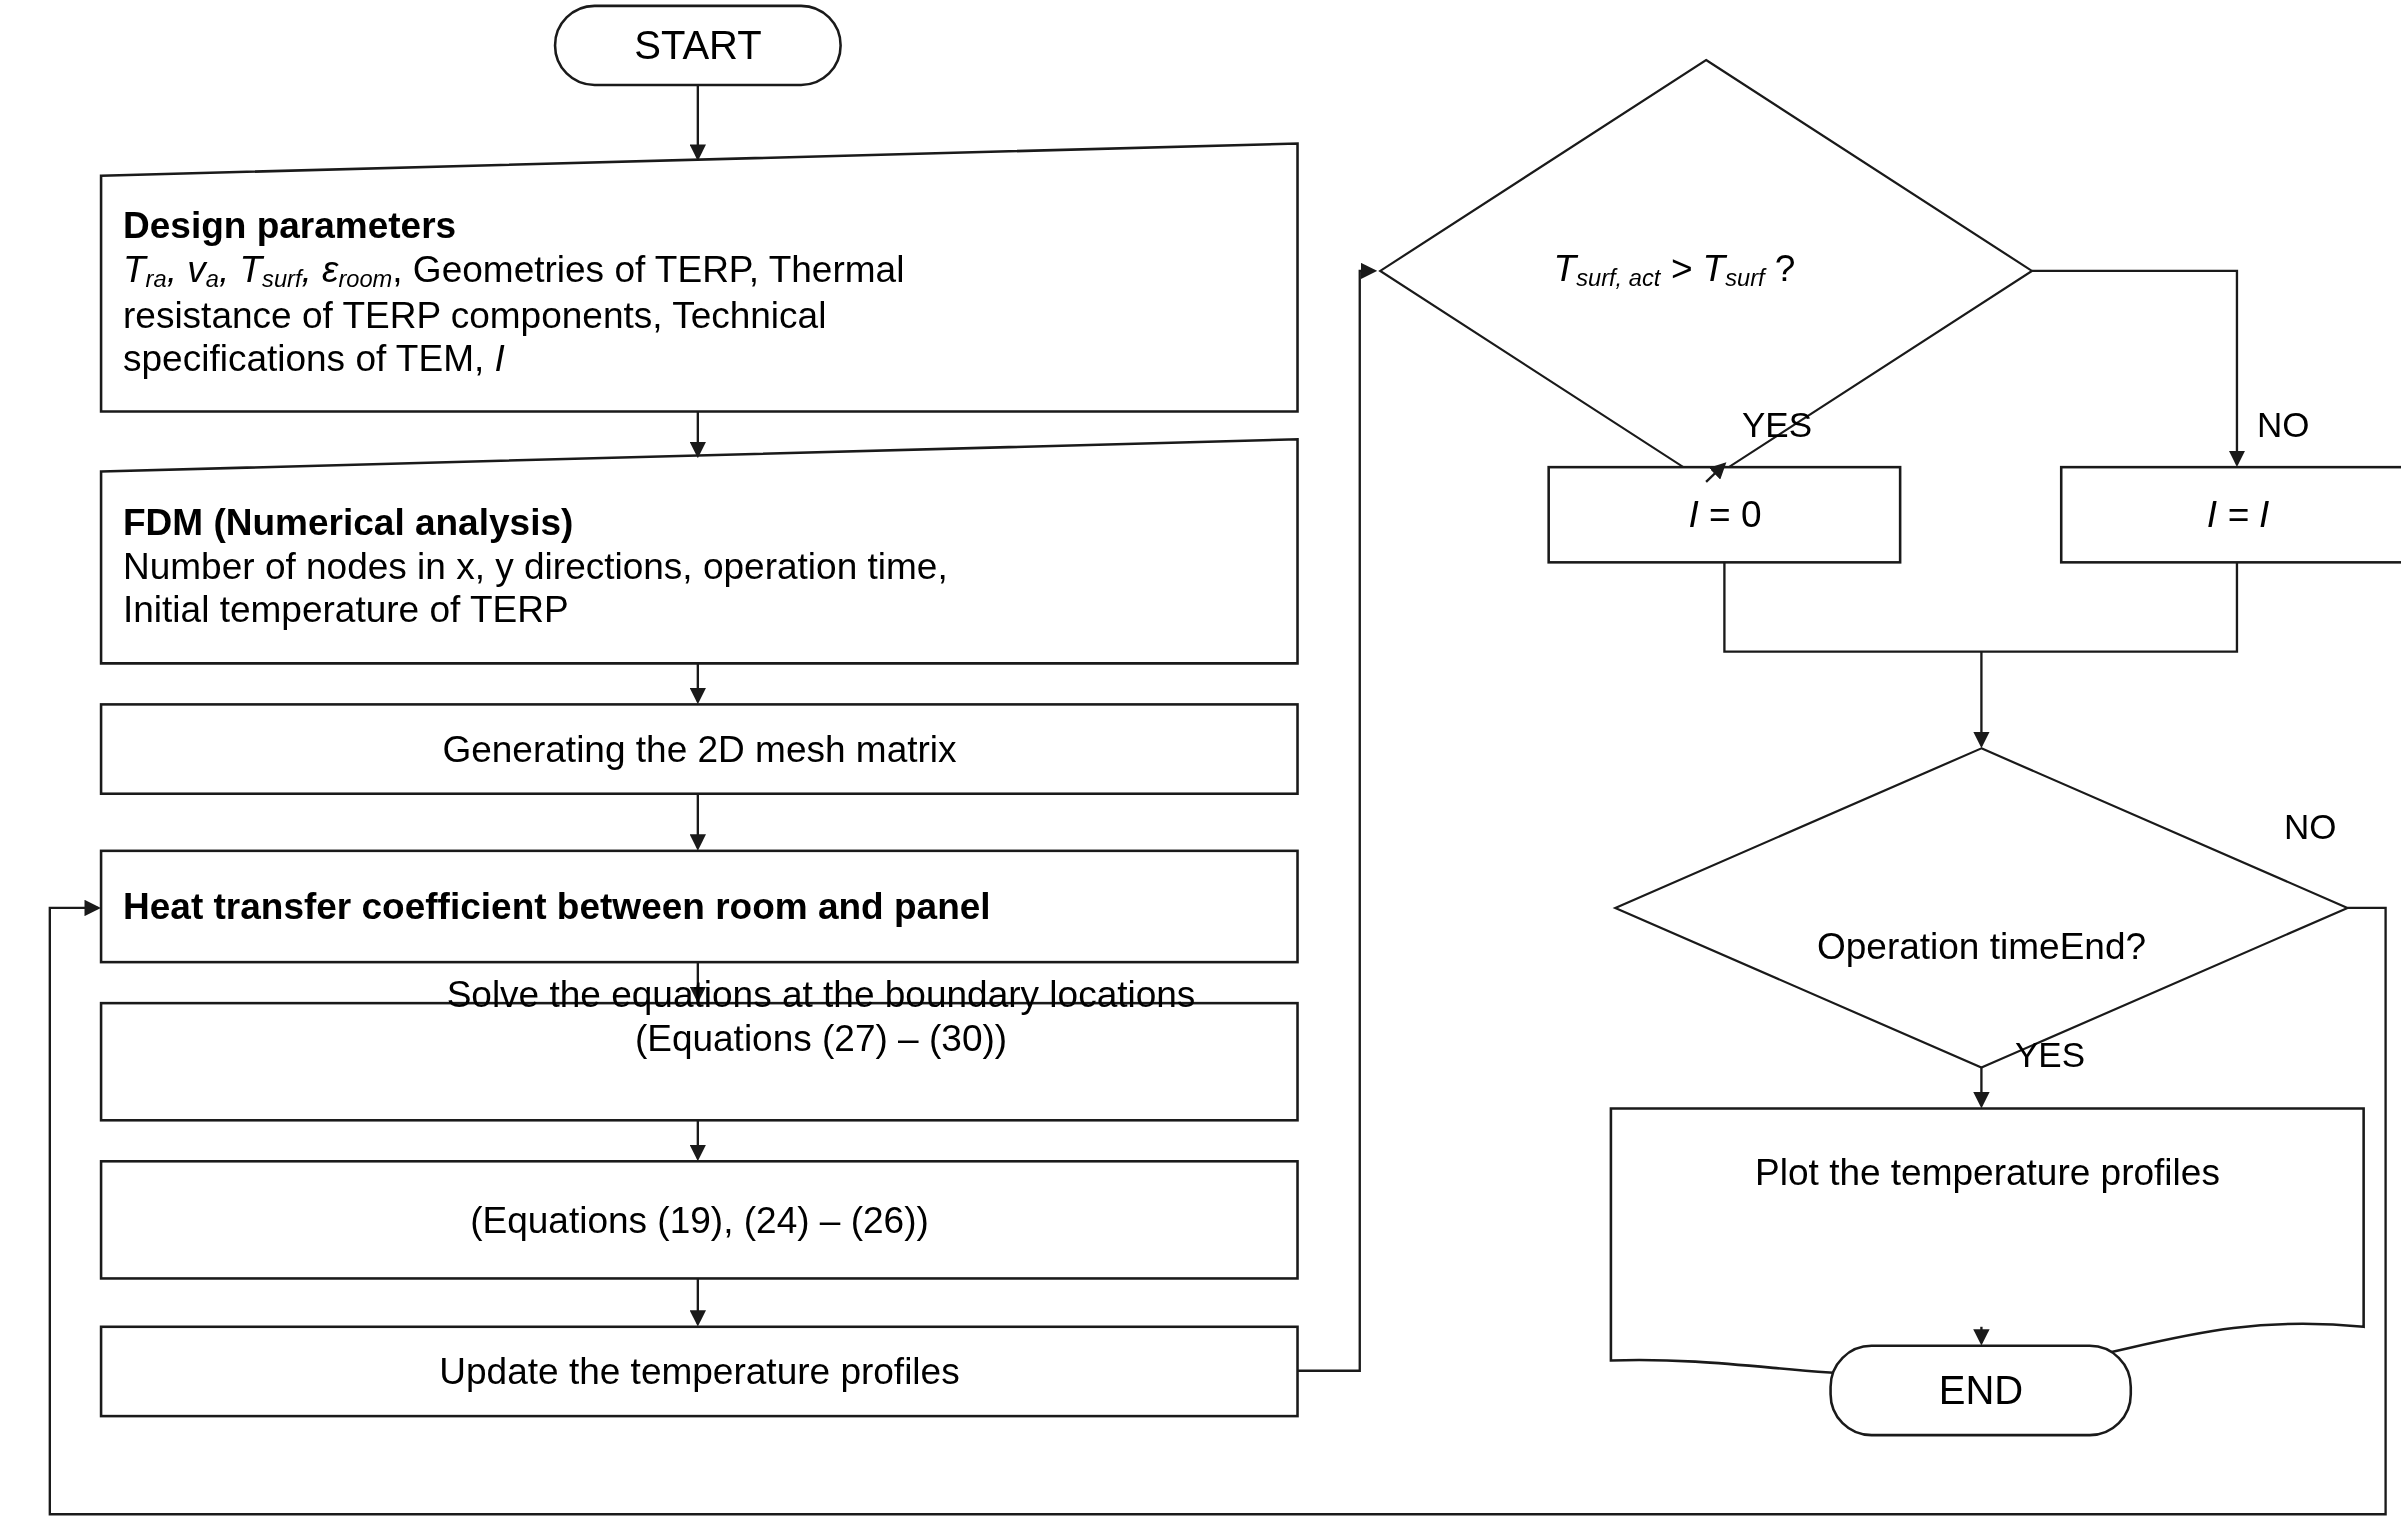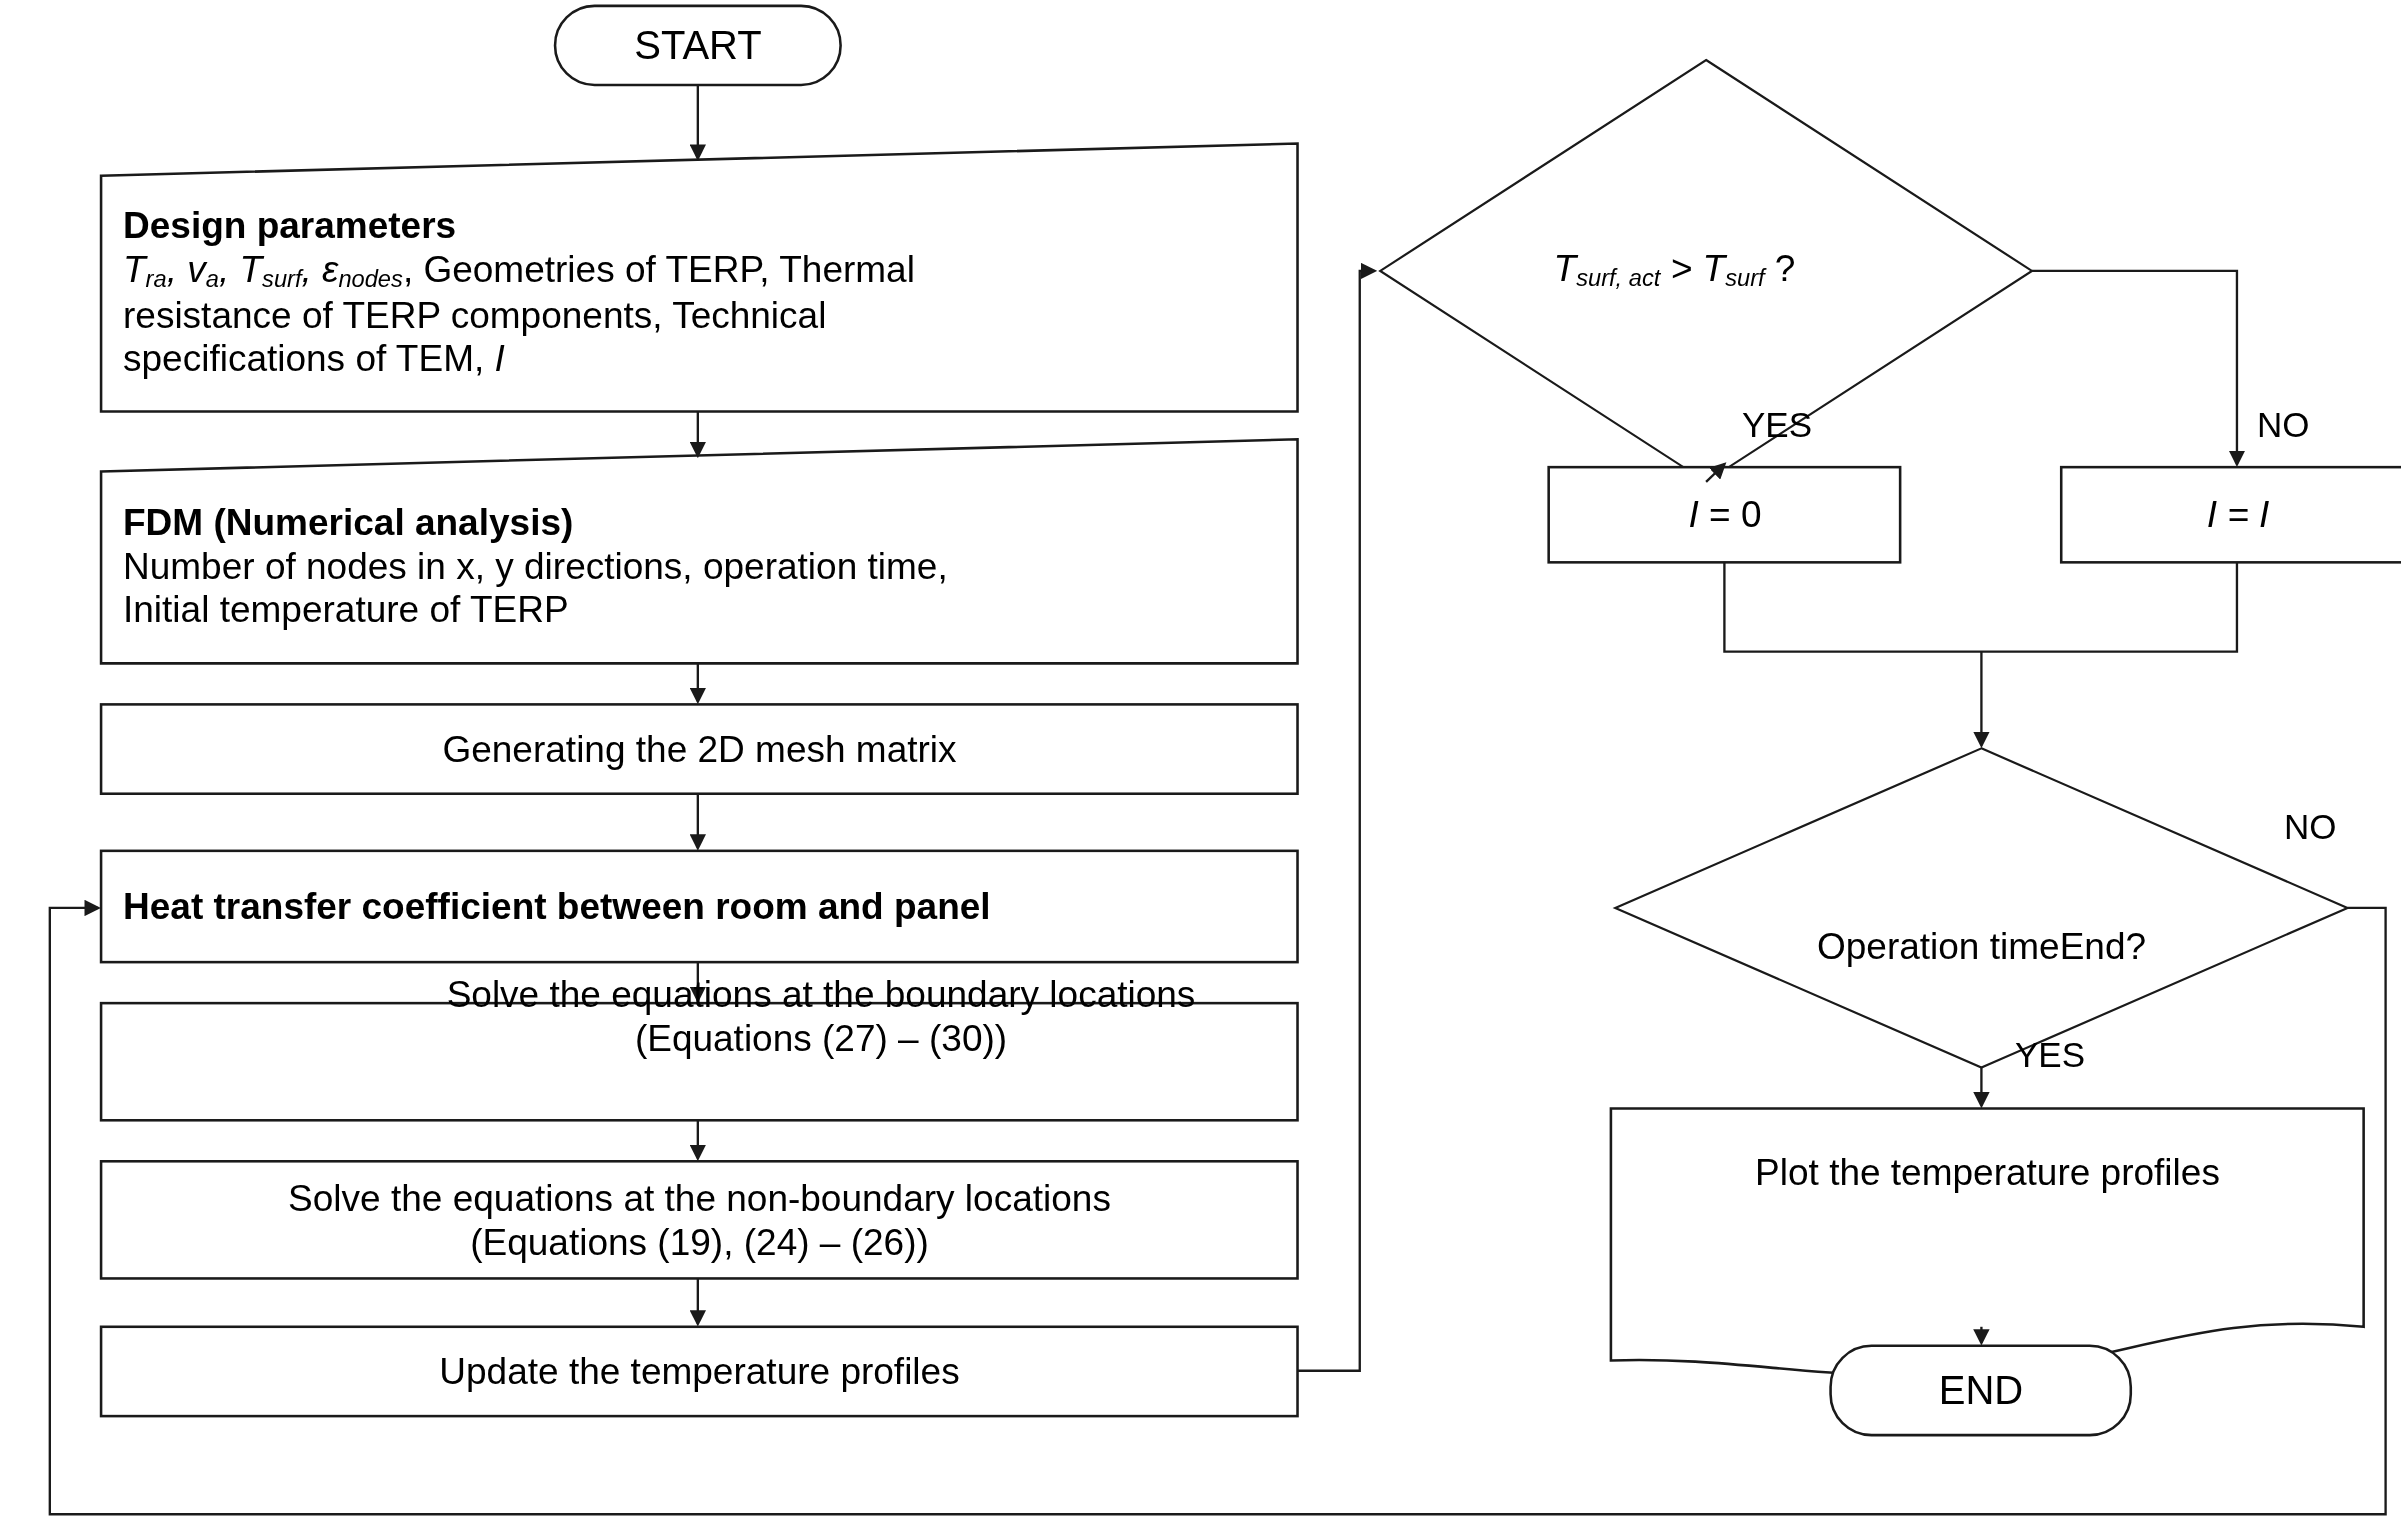--- a/index.html
+++ b/index.html
@@ -134,21 +134,21 @@
 
     <path class="conn" marker-end="url(#arrow)" d="M 2706 1812 L 2706 1834"></path>
 
     <path class="conn" marker-end="url(#arrow)" d="M 3206 1240 L 3258 1240 L 3258 2068 L 68 2068 L 68 1240 L 134 1240"></path>
   </svg>
 
   <div class="node-text t-center fs-term" style="left:555px; top:5.9px; width:286px; height:79px;">START</div>
 
   <div class="node-text t-left" style="left:123px; top:179px; width:1157px; height:227px;">
     <span class="blk fs-head">Design parameters</span>
-    <span class="blk fs-body"><i>T</i><sub>ra</sub><i>, v</i><sub>a</sub><i>, T</i><sub>surf</sub><i>, ε</i><sub>nodes</sub><span>, Geometries of TERP, Thermal</span></span>
+    <span class="blk fs-body"><i>T</i><sub>ra</sub><i>, v</i><sub>a</sub><i>, T</i><sub>surf</sub><i>, ε</i><sub>room</sub><span>, Geometries of TERP, Thermal</span></span>
     <span class="blk fs-body">resistance of TERP components, Technical</span>
     <span class="blk fs-body"><span>specifications of TEM, </span><i>I</i></span>
   </div>
 
   <div class="node-text t-left" style="left:123px; top:475px; width:1157px; height:183px;">
     <span class="blk fs-head">FDM (Numerical analysis)</span>
     <span class="blk fs-body">Number of nodes in x, y directions, operation time,</span>
     <span class="blk fs-body">Initial temperature of TERP</span>
   </div>
 
@@ -157,21 +157,20 @@
   <div class="node-text t-left" style="left:123px; top:855px; width:1157px; height:103px;">
     <span class="blk fs-head">Heat transfer coefficient between room and panel</span>
   </div>
 
   <div class="node-text t-center fs-body" style="left:101px; top:958px; width:1440px; height:117px; flex-direction:column;">
     <span class="blk">Solve the equations at the boundary locations</span>
     <span class="blk">(Equations (27) – (30))</span>
   </div>
 
   <div class="node-text t-center fs-body" style="left:101px; top:1162px; width:1197px; height:117px; flex-direction:column;">
-    <span class="blk">Solve the equations at the non-boundary locations</span>
     <span class="blk">(Equations (19), (24) – (26))</span>
   </div>
 
   <div class="node-text t-center fs-body" style="left:101px; top:1327px; width:1197px; height:89px;">Update the temperature profiles</div>
 
   <div class="node-text t-center fs-body" style="left:1422px; top:234px; width:505px; height:73px;">
     <span><i>T</i><sub>surf, act</sub><i> &gt; T</i><sub>surf</sub><span> ?</span></span>
   </div>
 
   <div class="node-text fs-lbl" style="left:1742px; top:404px; width:176px; height:44px;">YES</div>

